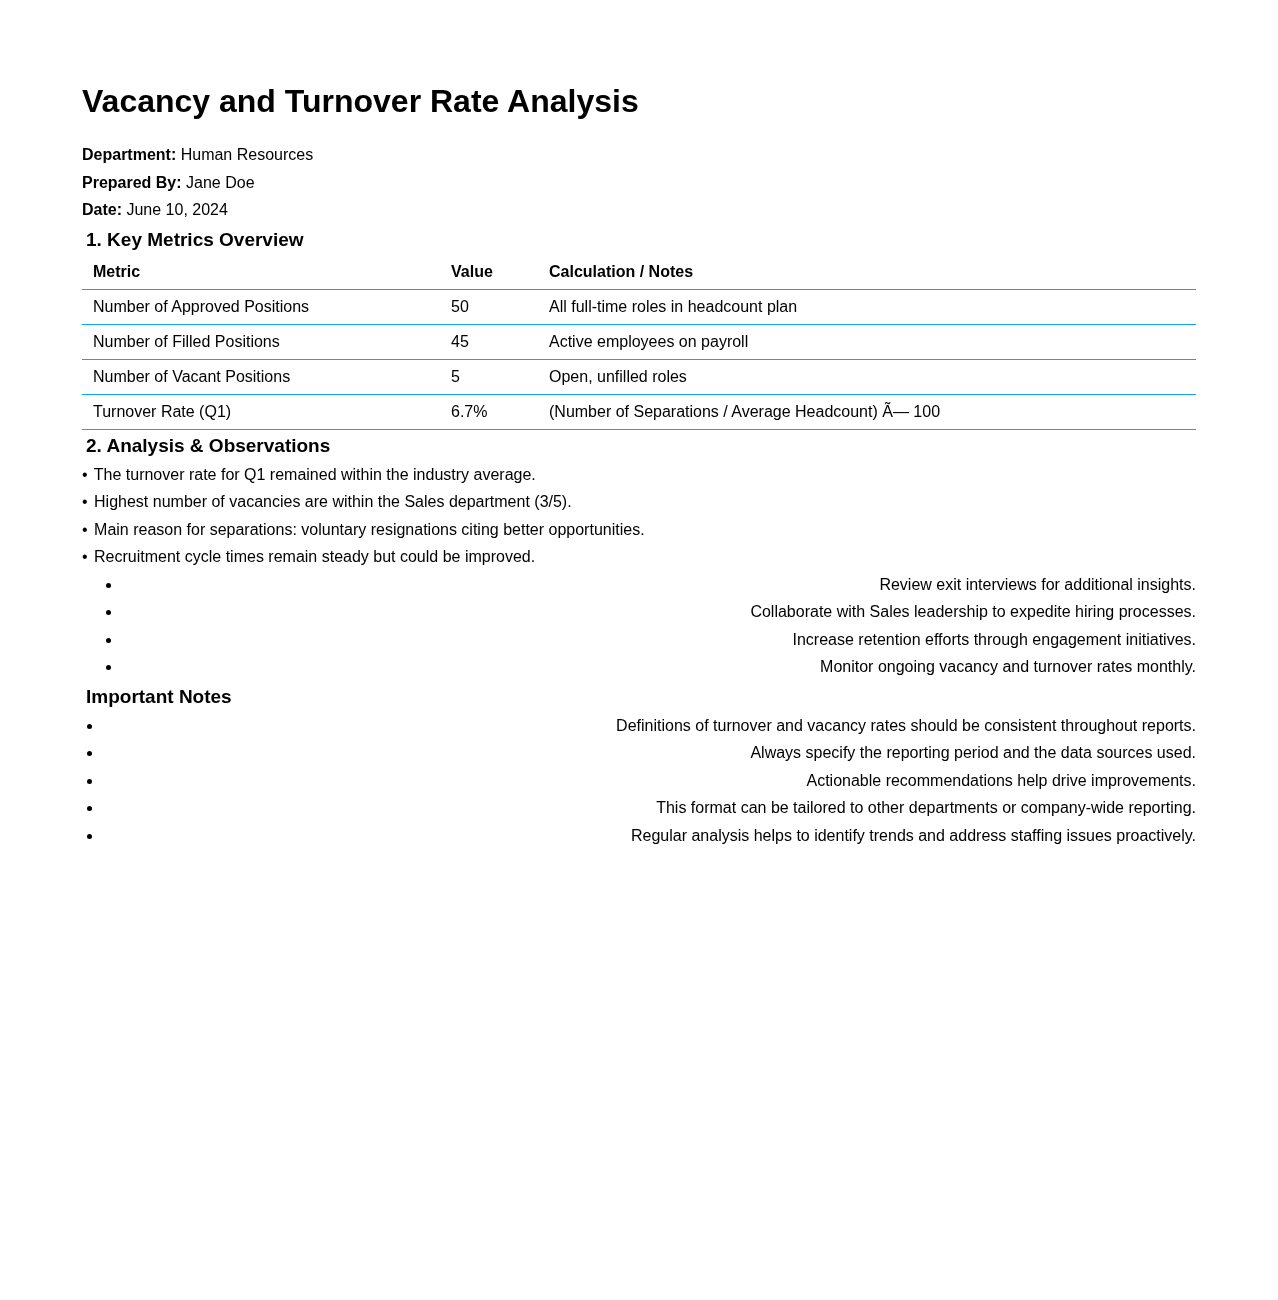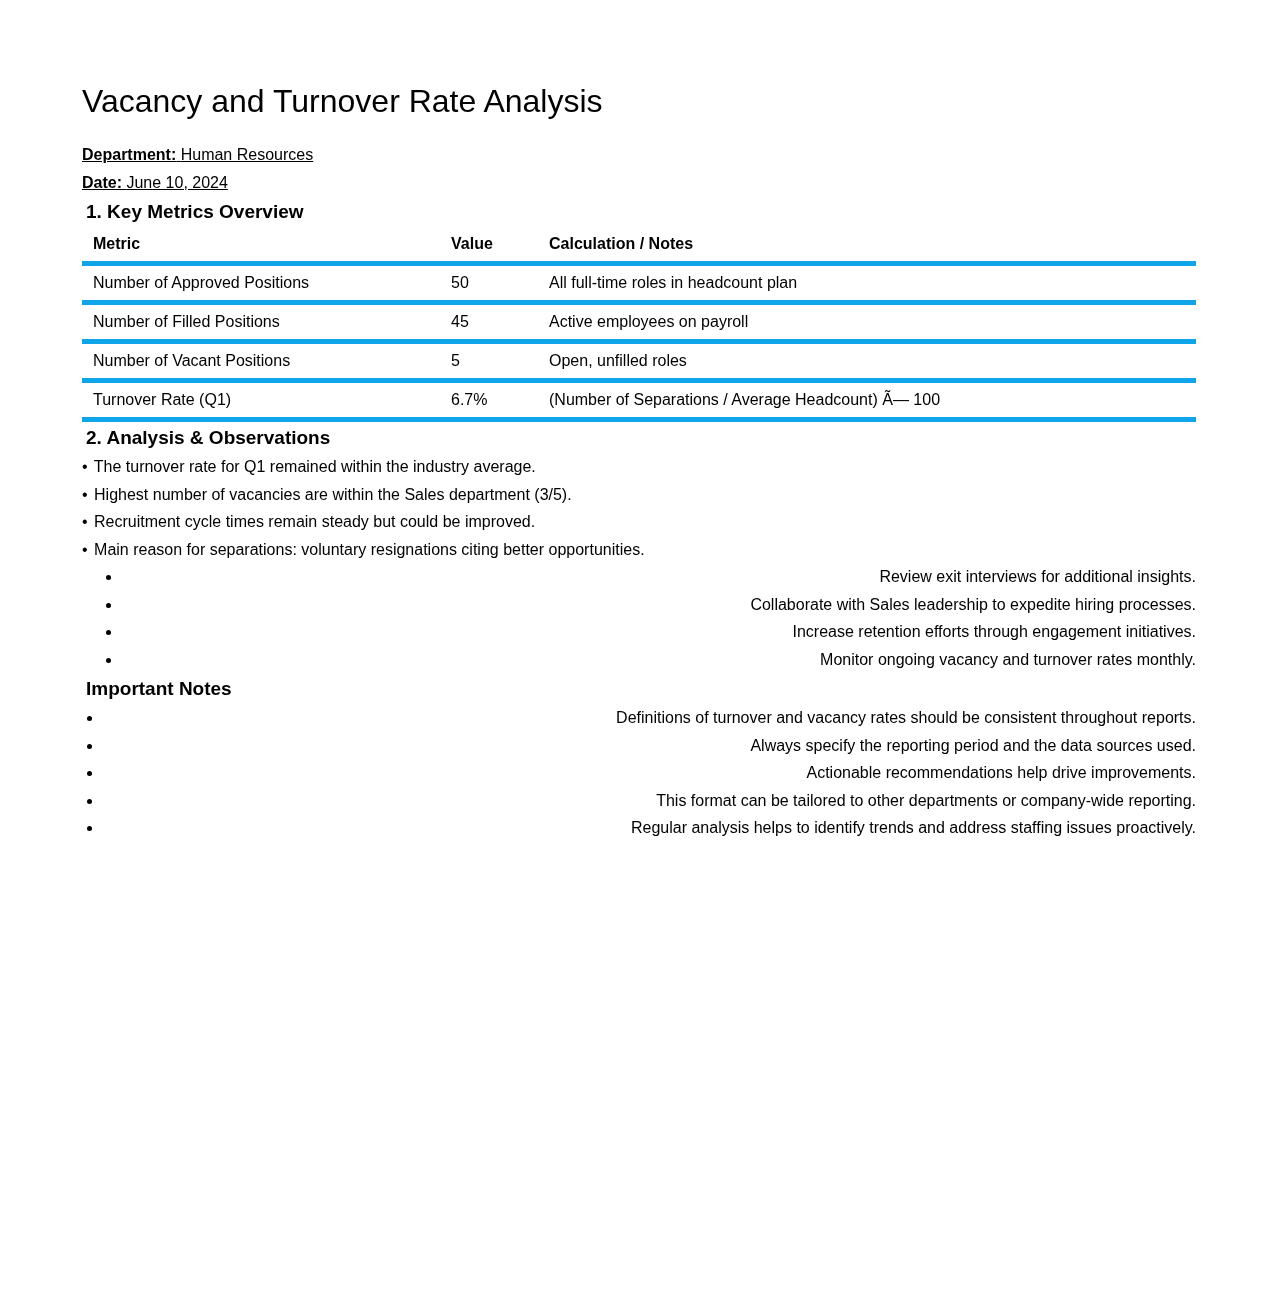--- a/index.html
+++ b/index.html
@@ -12,28 +12,27 @@
   .page {
     width: 1278px;
     min-height: 1300px;
     box-sizing: border-box;
     padding: 84px 82px 40px 82px;
     background: #ffffff;
   }
   h1.doc-title {
     font-size: 32px;
     line-height: 35px;
-    font-weight: normal;
+    font-weight: bold;
     margin: 0 0 22px 0;
   }
   .meta {
     font-size: 16px;
     line-height: 27.5px;
     margin: 0;
-    text-decoration: underline;
   }
   .meta .label { font-weight: bold; }
   h2.section-heading {
     font-size: 19px;
     line-height: 23px;
     font-weight: bold;
     margin: 4px;
   }
   .h-metrics  { margin: 40px 0 18px 0; }
   .h-analysis { margin: 43px 0 22px 0; }
@@ -44,21 +43,21 @@
     border-collapse: collapse;
     width: 100%;
     table-layout: fixed;
     font-size: 16px;
   }
   table.metrics th,
   table.metrics td {
     text-align: left;
     vertical-align: top;
     padding: 8px 10px 8px 11px;
-    border-bottom: 5px solid #0ea5e9;
+    border-bottom: 1px solid #0ea5e9;
     line-height: 18px;
   }
   table.metrics th { font-weight: bold; }
 
   .bullets p {
     margin: 0;
     font-size: 16px;
     line-height: 27.5px;
   }
   .bullets .bullet-char { margin-right: 2px; }
@@ -74,20 +73,21 @@
 </style>
 </head>
 <body>
 
 <div class="page">
 
   <h1 class="doc-title">Vacancy and Turnover Rate Analysis</h1>
 
   <div class="meta">
     <div><span class="label">Department:</span> <span>Human Resources</span></div>
+    <div><span class="label">Prepared By:</span> <span>Jane Doe</span></div>
     <div><span class="label">Date:</span> <span>June 10, 2024</span></div>
   </div>
 
   <h2 class="section-heading h-metrics">1. Key Metrics Overview</h2>
 
   <table class="metrics">
     <colgroup>
       <col style="width:358px">
       <col style="width:98px">
       <col>
@@ -121,22 +121,22 @@
         <td>(Number of Separations / Average Headcount) Ã— 100</td>
       </tr>
     </tbody>
   </table>
 
   <h2 class="section-heading h-analysis">2. Analysis &amp; Observations</h2>
 
   <div class="bullets">
     <p><span class="bullet-char">•</span> <span>The turnover rate for Q1 remained within the industry average.</span></p>
     <p><span class="bullet-char">•</span> <span>Highest number of vacancies are within the Sales department (3/5).</span></p>
+    <p><span class="bullet-char">•</span> <span>Main reason for separations: voluntary resignations citing better opportunities.</span></p>
     <p><span class="bullet-char">•</span> <span>Recruitment cycle times remain steady but could be improved.</span></p>
-    <p><span class="bullet-char">•</span> <span>Main reason for separations: voluntary resignations citing better opportunities.</span></p>
   </div>
 
 
   <ul class="plain-list actions">
     <li>Review exit interviews for additional insights.</li>
     <li>Collaborate with Sales leadership to expedite hiring processes.</li>
     <li>Increase retention efforts through engagement initiatives.</li>
     <li>Monitor ongoing vacancy and turnover rates monthly.</li>
   </ul>
 

